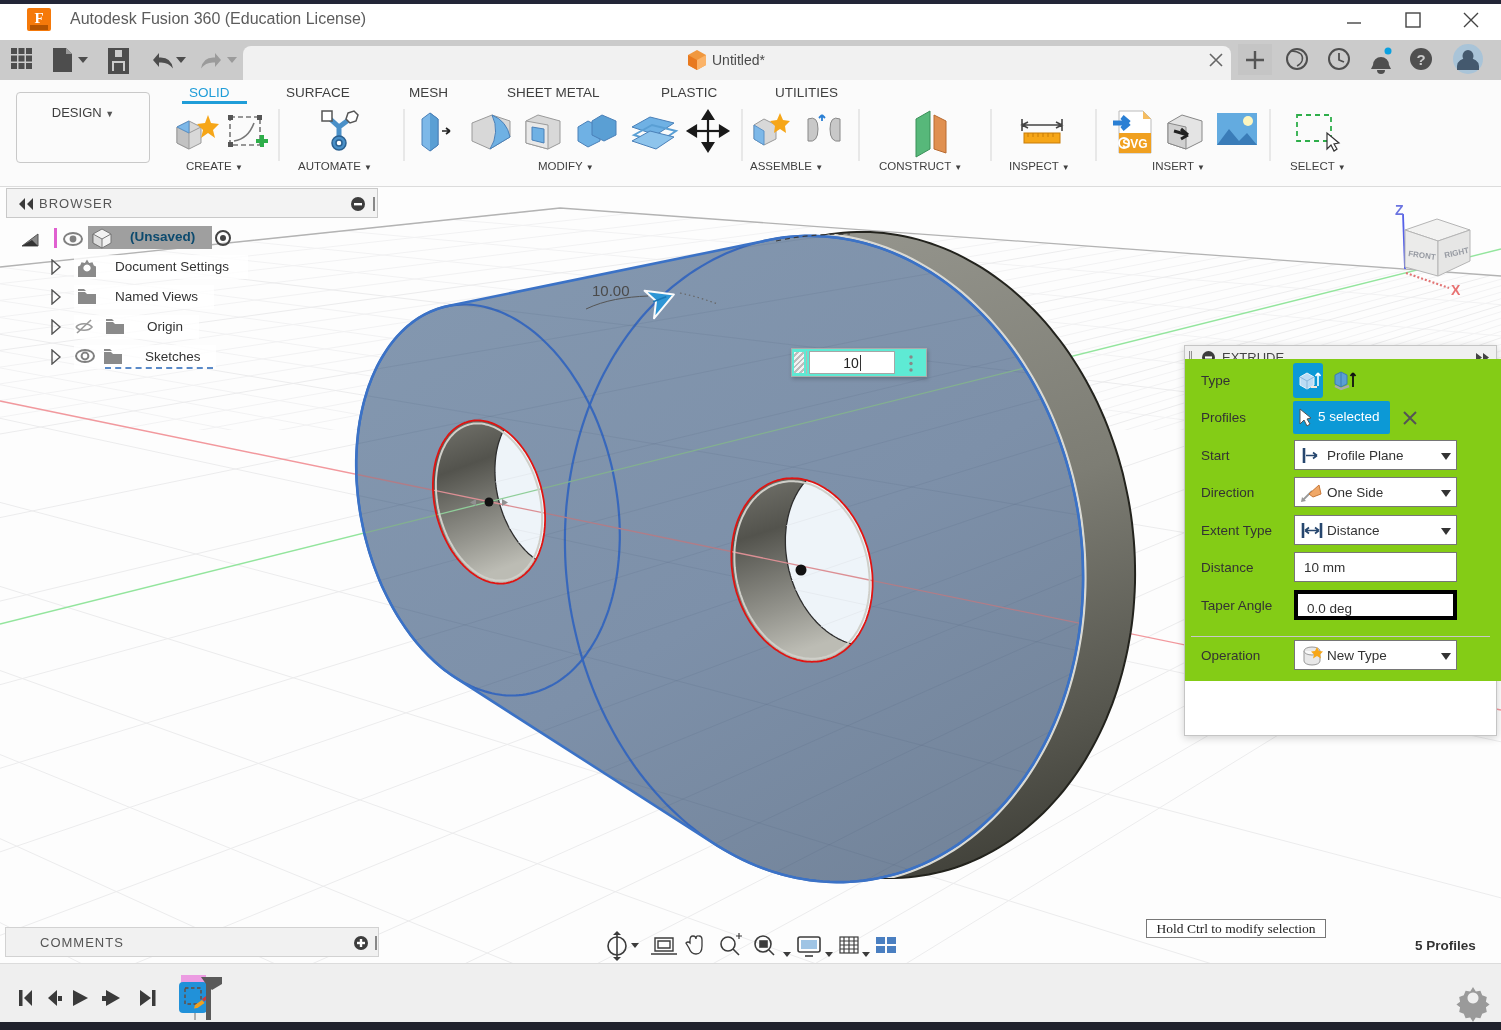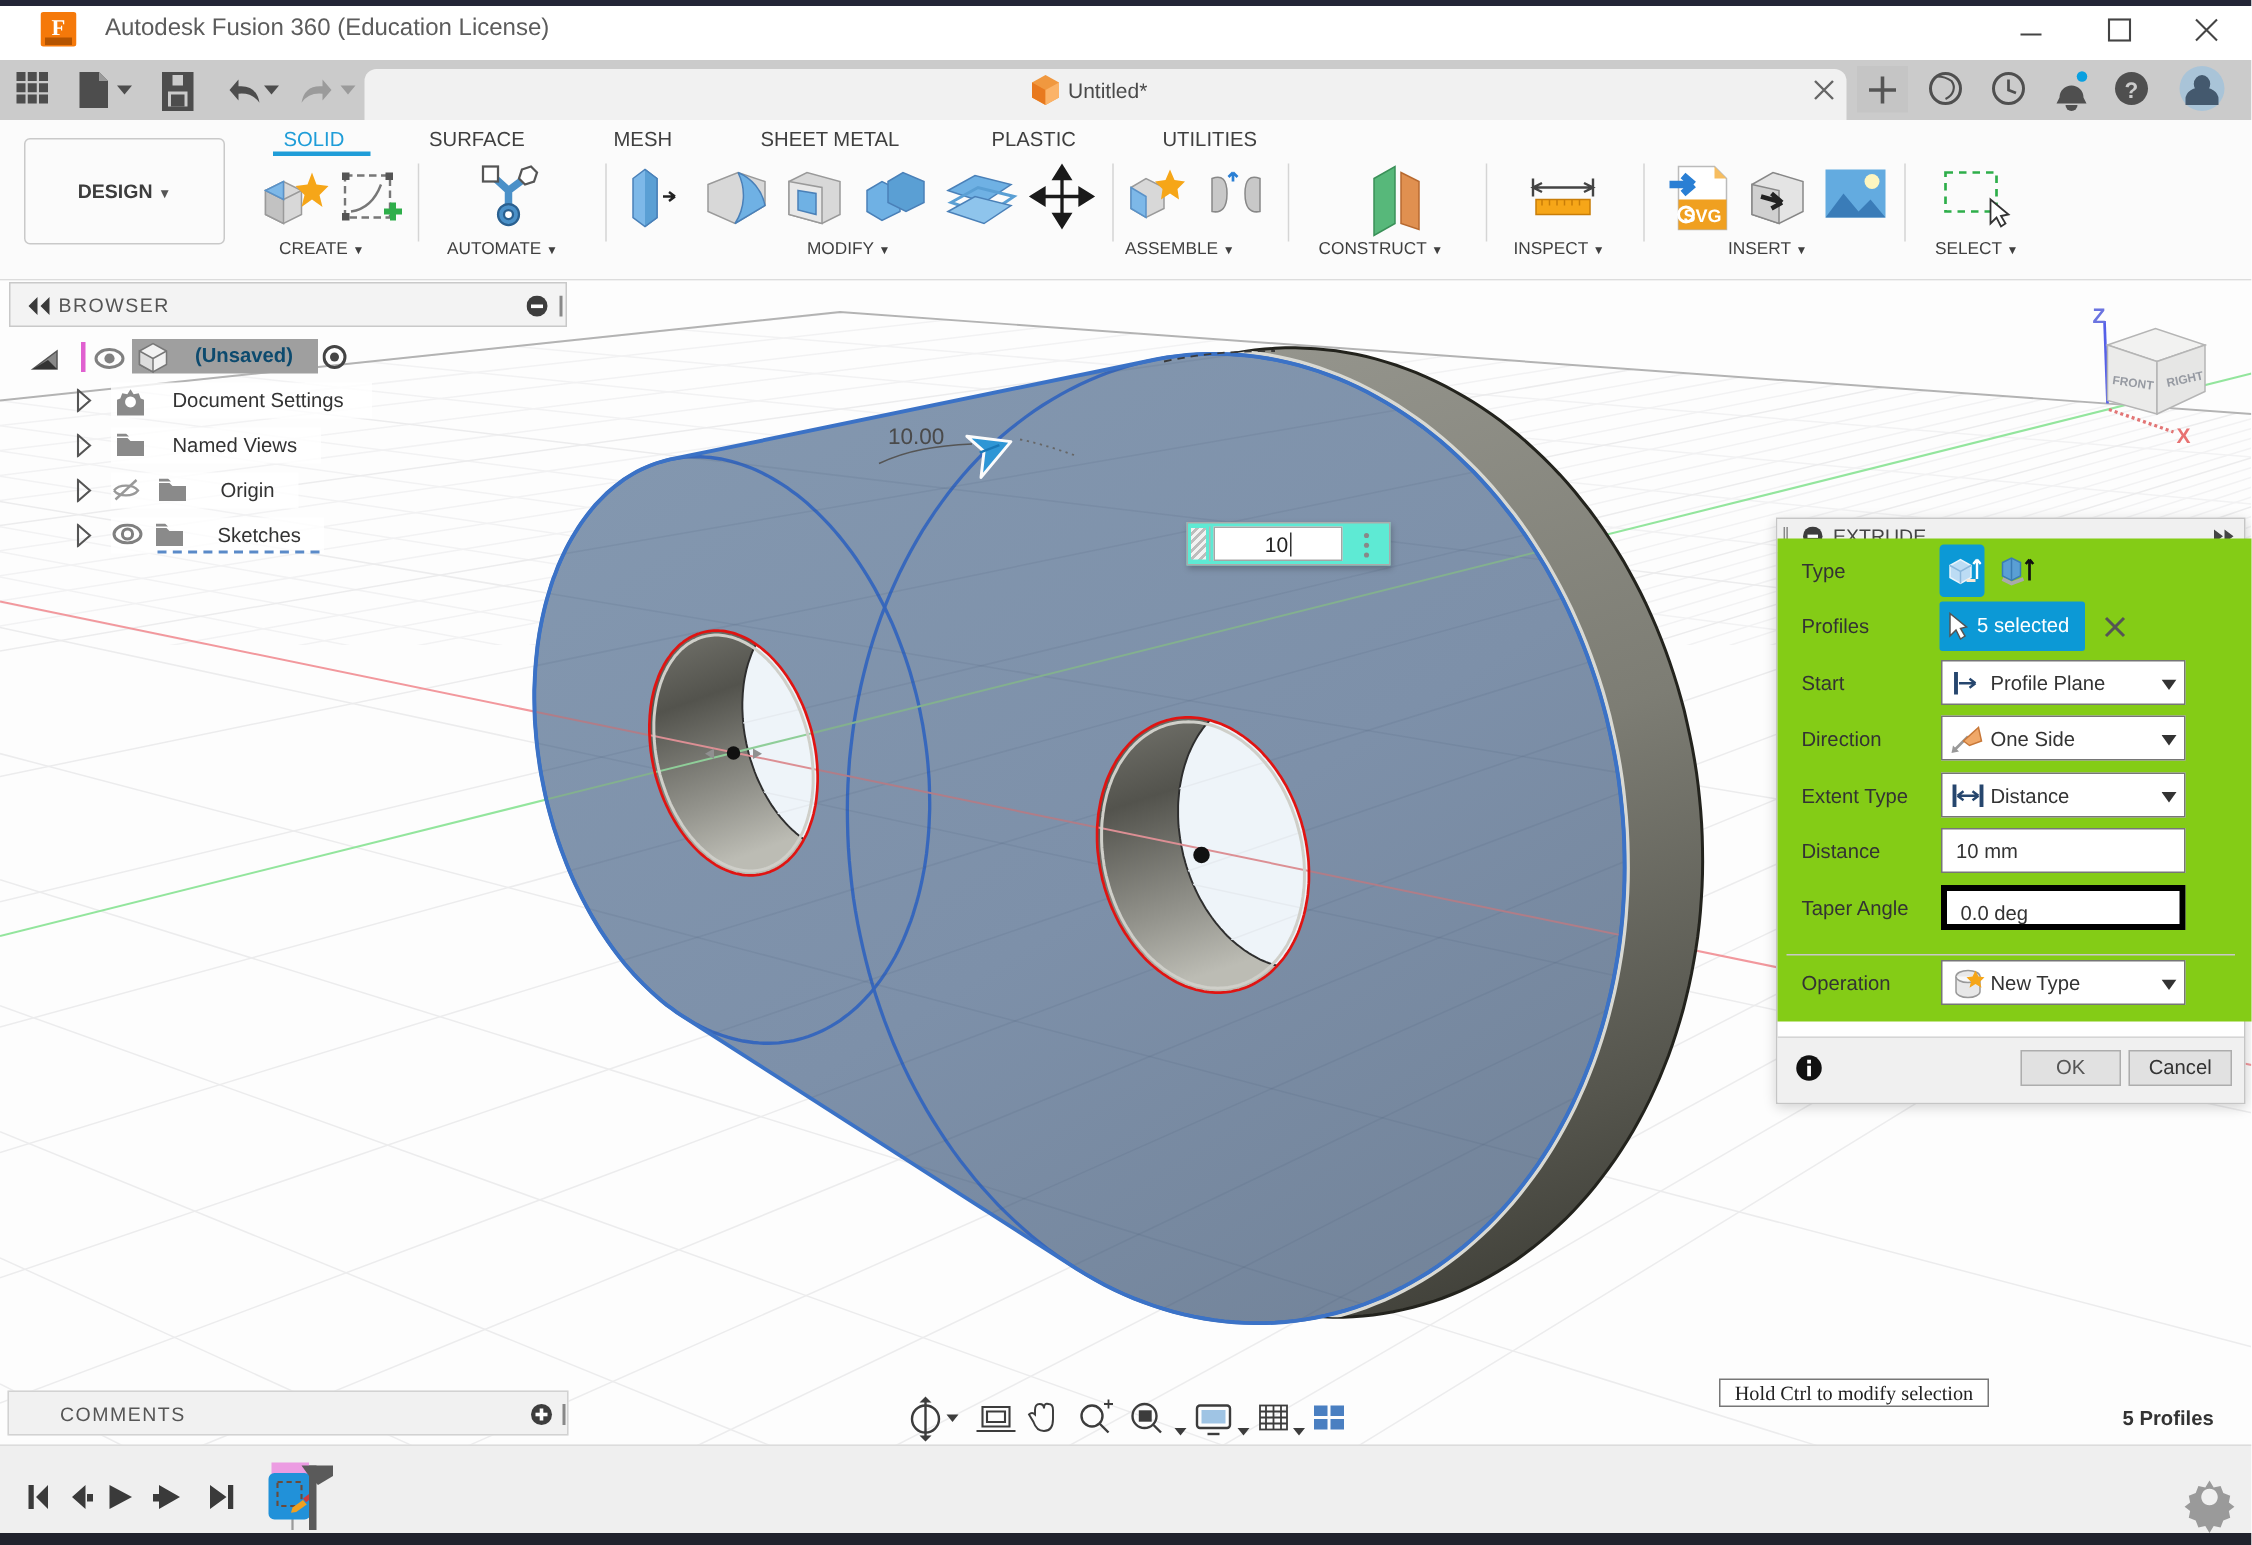--- a/index.html
+++ b/index.html
@@ -69,21 +69,21 @@
  <path d="M1377,30 a4,4 0 0,0 8,0 Z" fill="#4f4f4f"></path>
  <circle cx="1388" cy="11" r="3.5" fill="#0aa0e0"></circle>
  <circle cx="1421" cy="19" r="11" fill="#4f4f4f"></circle>
  <text x="1421" y="25" text-anchor="middle" font-size="15" font-weight="bold" fill="#cbcbcb" font-family="Liberation Sans,sans-serif">?</text>
  <circle cx="1468" cy="19" r="15" fill="#a9c4d8"></circle>
  <path d="M1468,10 a5.5,6 0 0,1 0,12 a5.5,6 0 0,1 0,-12 M1457,26 a11,8 0 0,1 22,0 l0,4 -22,0 Z" fill="#44596e"></path>
 </svg>
 
 <div class="abs" style="left:0;top:80px;width:1501px;height:107px;background:#fbfbfb;border-bottom:1px solid #dcdcdc"></div>
 <div class="abs" style="left:16px;top:92px;width:134px;height:71px;border:1px solid #c9c9c9;border-radius:4px;background:#fbfbfb"></div>
-<div class="abs" style="left:16px;top:92px;width:134px;height:71px;line-height:71px;text-align:center;font-size:13px;font-weight:bold;color:#3d3d3d">DESIGN <span style="font-size:9px;color:#555">▼</span></div>
+<div class="abs" style="left:16px;top:92px;width:134px;height:71px;line-height:41px;text-align:center;font-size:13px;font-weight:normal;color:#3d3d3d">DESIGN <span style="font-size:9px;color:#555">▼</span></div>
 <div class="abs" style="top:85px;left:0;width:1501px;height:18px;font-size:13.5px;color:#3f3f3f">
  <span class="abs" style="left:189px;color:#1f9dd8">SOLID</span>
  <span class="abs" style="left:286px">SURFACE</span>
  <span class="abs" style="left:409px">MESH</span>
  <span class="abs" style="left:507px">SHEET METAL</span>
  <span class="abs" style="left:661px">PLASTIC</span>
  <span class="abs" style="left:775px">UTILITIES</span>
 </div>
 <div class="abs" style="left:182px;top:101px;width:65px;height:3px;background:#1f9dd8"></div>
 <div class="abs" style="top:160px;left:0;width:1501px;height:16px;font-size:11.5px;color:#3f3f3f">
@@ -733,29 +733,20 @@
           <path d="M4,6 a8,4 0 0,1 16,0 l0,10 a8,4 0 0,1 -16,0 Z" fill="#e8e8e8" stroke="#999"></path>
           <path d="M4,6 a8,4 0 0,0 16,0" fill="#f8f8f8" stroke="#999"></path>
           <path d="M17,2 l2,4 4,0.5 -3,3 1,4 -4,-2.5 -4,2.5 1,-4 -3,-3 4,-0.5 Z" fill="#f6a618"></path>
         </svg>
    <span class="abs" style="left:32px;top:7px">New Type</span>
    <svg class="abs" style="left:146px;top:12px" width="12" height="8">
           <path d="M0,0 L10,0 L5,7 Z" fill="#333"></path>
         </svg>
   </div>
  </div>
- <div class="abs" style="left:0;top:345px;width:311px;height:44px;background:#f0f0f0;border-top:1px solid #d5d5d5">
-  <svg class="abs" style="left:12px;top:11px" width="18" height="18">
-        <circle cx="9" cy="9" r="8.5" fill="#111"></circle>
-        <rect x="7.8" y="3.5" width="2.5" height="2.5" fill="#fff"></rect>
-        <rect x="7.8" y="7.5" width="2.5" height="7" fill="#fff"></rect>
-      </svg>
-  <div class="abs" style="left:162px;top:8px;width:67px;height:24px;background:#e1e1e1;border:1px solid #adadad;text-align:center;line-height:22px;font-size:13.5px;color:#555">OK</div>
-  <div class="abs" style="left:234px;top:8px;width:69px;height:24px;background:#e1e1e1;border:1px solid #adadad;text-align:center;line-height:22px;font-size:13.5px;color:#333">Cancel</div>
- </div>
 </div>
 
 <div class="abs" style="left:5px;top:927px;width:374px;height:30px;background:#f1f1f1;border:1px solid #d2d2d2">
  <span class="abs" style="left:34px;top:7px;font-size:13px;color:#555;letter-spacing:1px">COMMENTS</span>
  <svg class="abs" style="left:348px;top:8px" width="28" height="15">
       <circle cx="7" cy="7" r="7" fill="#3d3d3d"></circle>
       <rect x="3" y="5.8" width="8" height="2.4" fill="#fff"></rect>
       <rect x="5.8" y="3" width="2.4" height="8" fill="#fff"></rect>
       <rect x="21" y="0" width="2" height="14" fill="#888"></rect>
     </svg>

